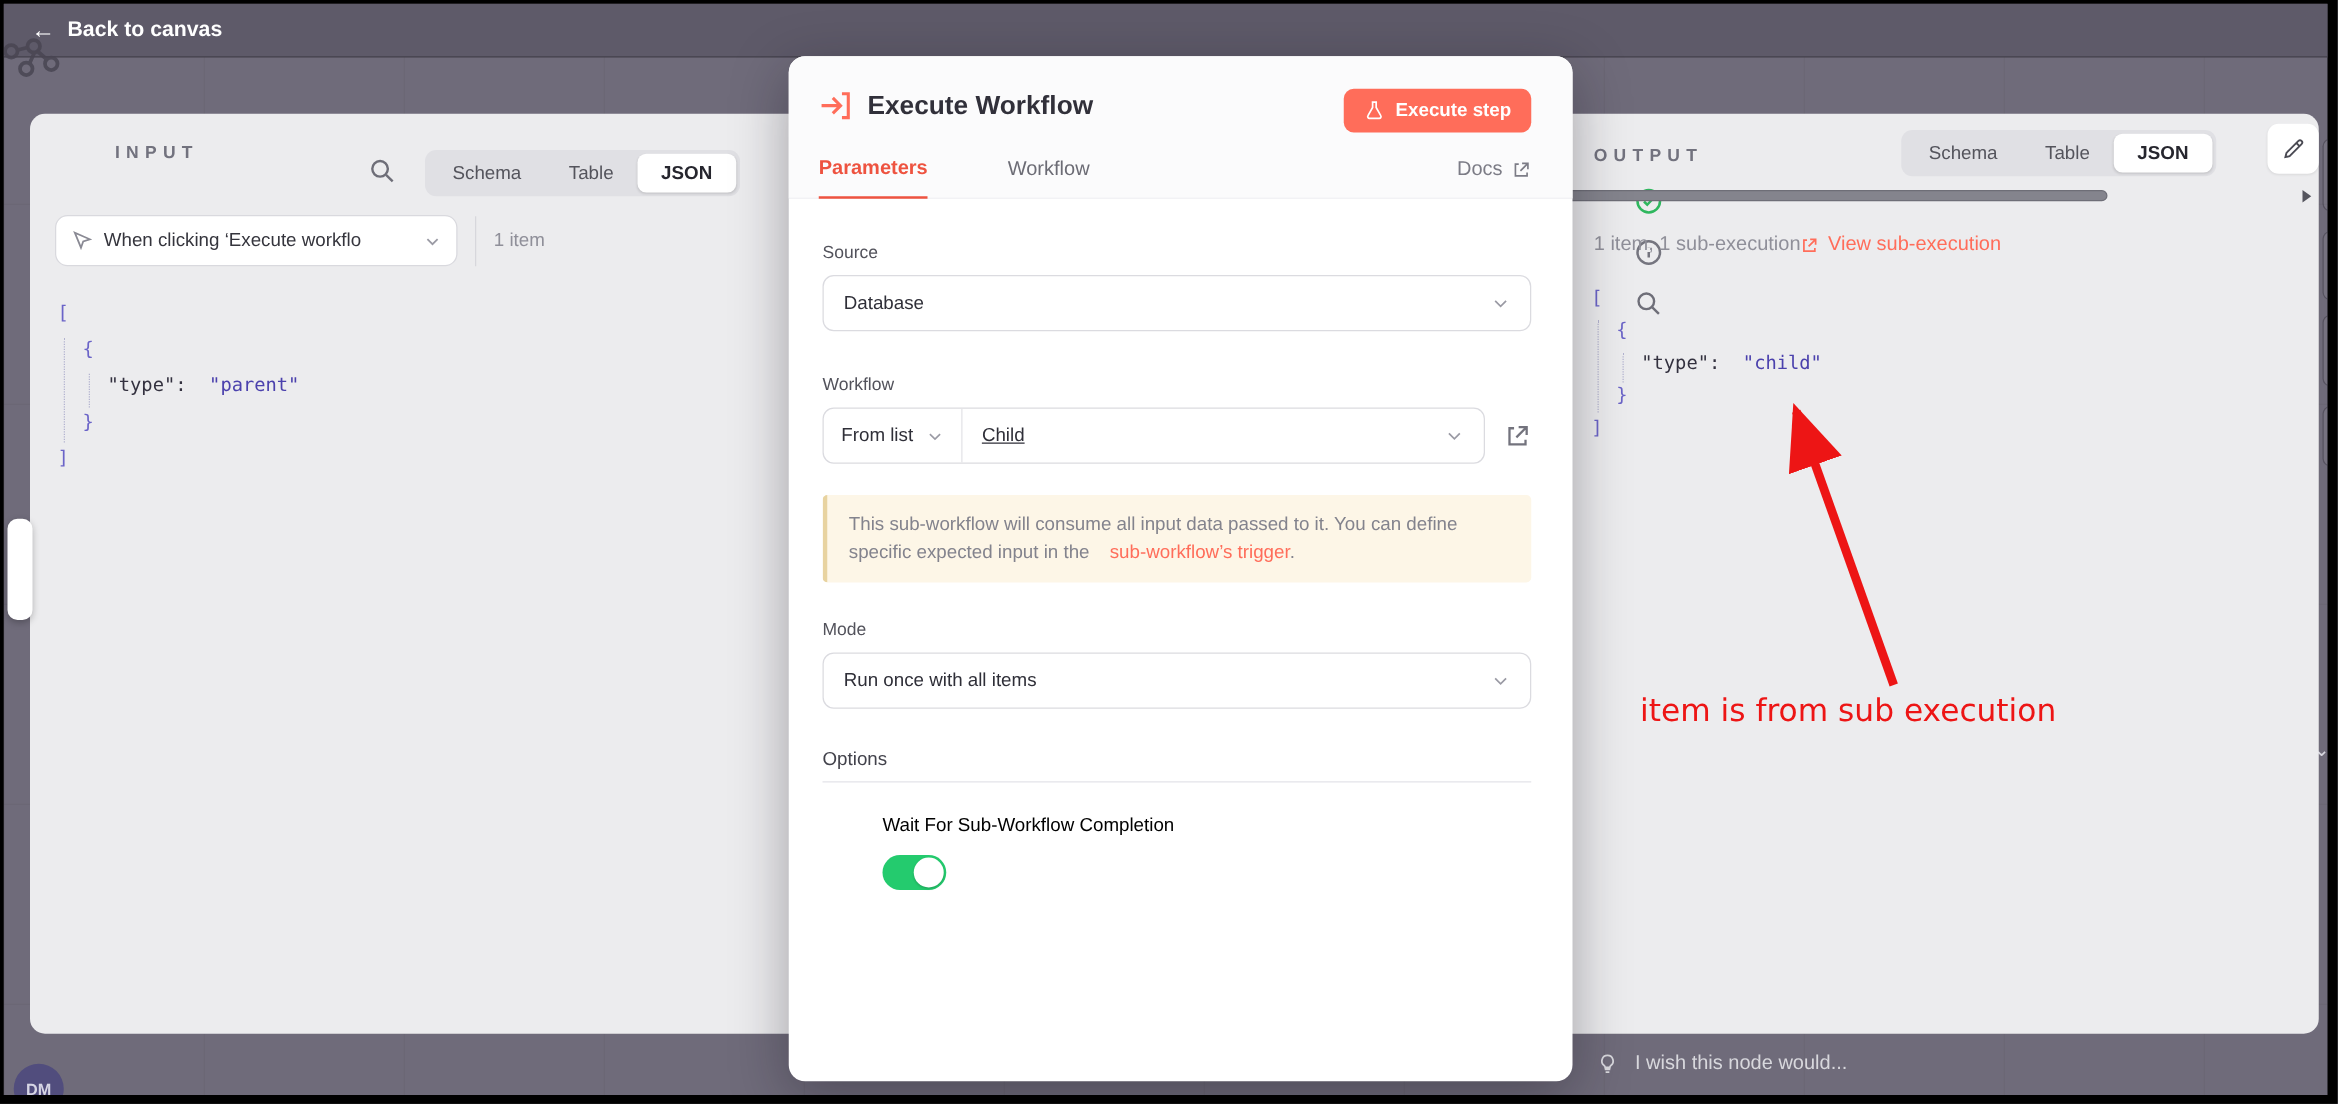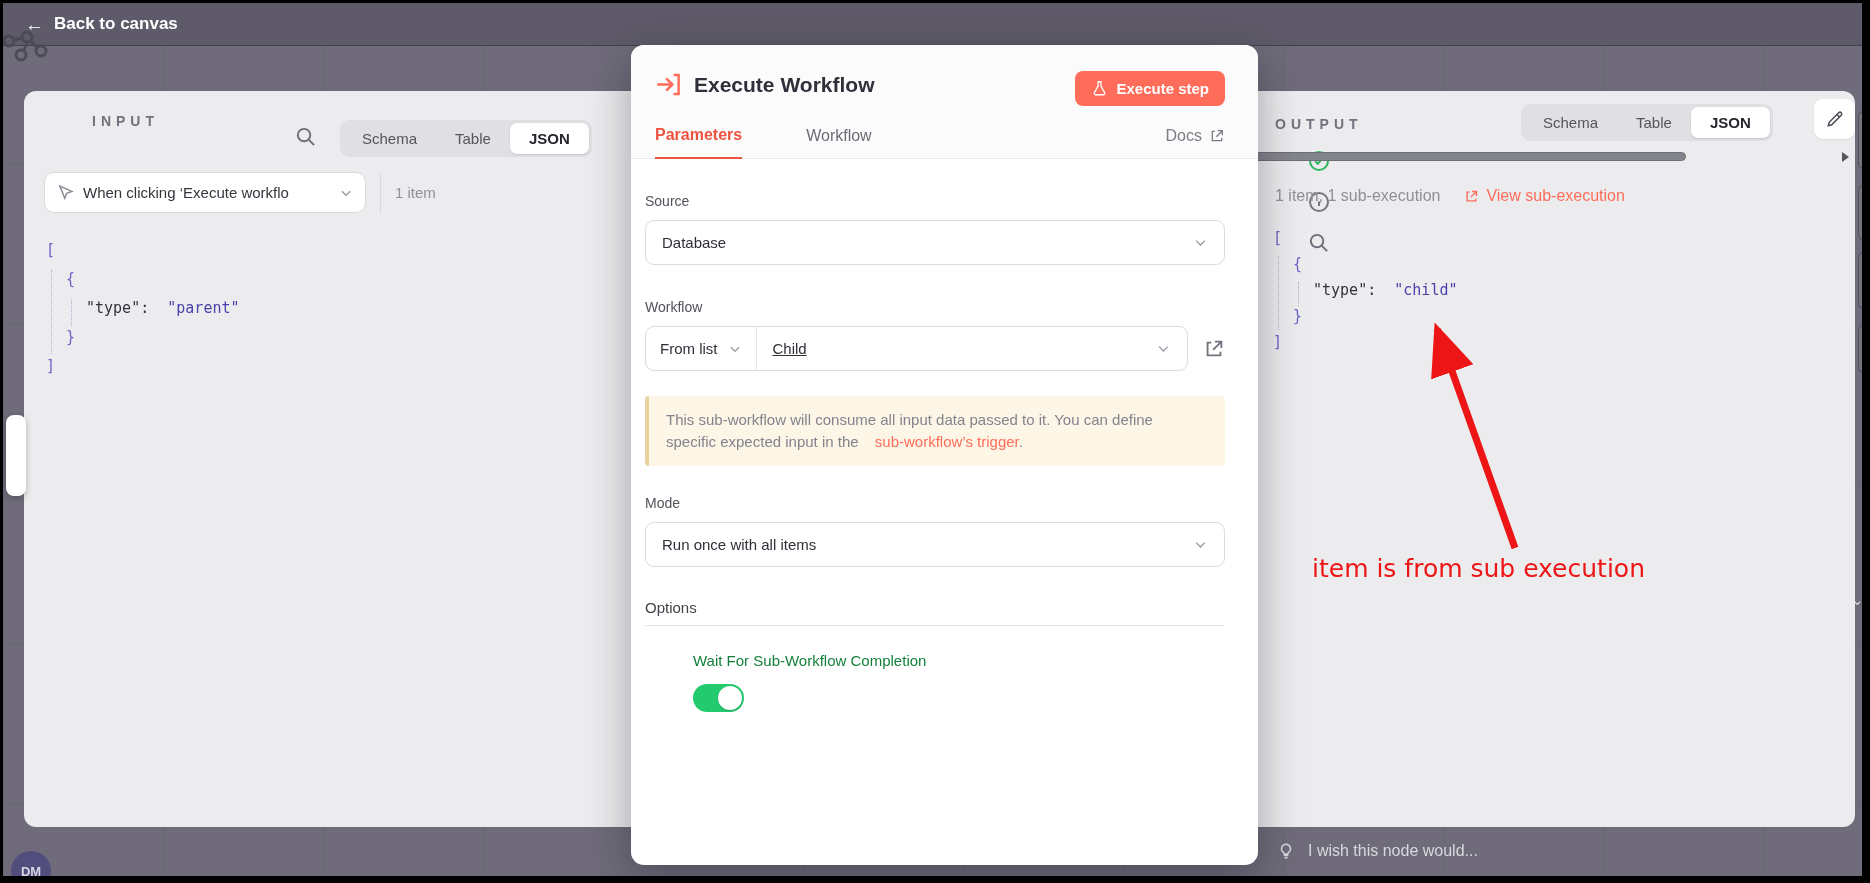--- a/index.html
+++ b/index.html
@@ -34,42 +34,42 @@
   
   .modal{position:absolute;left:628px;top:42px;width:627px;height:820px;background:#fff;border-radius:13px;z-index:10;box-shadow:0 12px 44px rgba(20,18,30,.35);}
   .modal-header{position:relative;height:114px;border-bottom:1px solid #e9e9ed;background:#fbfbfc;border-radius:13px 13px 0 0;}
   .m-title-row{position:absolute;left:24px;top:26px;display:flex;align-items:center;gap:12px;}
   .m-title{font-size:21px;font-weight:700;color:#31303a;}
   .exec-btn{position:absolute;right:33px;top:26px;height:35px;background:#ff6d5a;border:none;border-radius:8px;color:#fff;font-size:15px;font-weight:600;display:flex;align-items:center;gap:8px;padding:0 16px;cursor:pointer;font-family:inherit;}
   .m-tabs{position:absolute;left:24px;right:33px;bottom:0;display:flex;align-items:flex-end;gap:64px;height:40px;}
   .m-tab{font-size:16px;padding-bottom:13px;cursor:pointer;color:#6c6c75;}
   .m-tab.active{color:#ee5340;font-weight:600;border-bottom:2px solid #ee5340;margin-bottom:-1px;}
   .docs-link{margin-left:auto;display:flex;align-items:center;gap:7px;color:#7c7c86;font-size:16px;padding-bottom:13px;cursor:pointer;}
-  .modal-body{padding:0 33px 0 14px;}
+  .modal-body{padding:0 33px 0 27px;}
   .field-label{font-size:14px;color:#52525b;margin-top:34px;}
   .select{margin-top:11px;height:45px;border:1px solid #dbdbe0;border-radius:9px;display:flex;align-items:center;padding:0 16px;font-size:15px;color:#2f2f38;cursor:pointer;background:#fff;}
   .select .chev{margin-left:auto;}
   .wf-row{display:flex;align-items:center;margin-top:11px;}
   .wf-combo{display:flex;flex:1;border:1px solid #dbdbe0;border-radius:9px;height:45px;background:#fff;}
   .wf-mode{display:flex;align-items:center;gap:10px;padding:0 14px;border-right:1px solid #e3e3e8;font-size:15px;color:#2f2f38;cursor:pointer;}
   .wf-val{display:flex;align-items:center;flex:1;padding:0 16px;font-size:15px;color:#2f2f38;cursor:pointer;text-decoration:underline;}
   .wf-val .chev{margin-left:auto;}
   .notice{margin-top:25px;background:#fdf6e7;border-left:4px solid #e8d3a0;border-radius:4px;padding:13px 40px 13px 17px;font-size:15px;line-height:22px;color:#83838d;}
   .notice b{color:#ff6d5a;font-weight:400;cursor:pointer;margin-left:12px;}
   .section-label{font-size:15px;color:#42424b;margin-top:32px;padding-bottom:9px;border-bottom:1px solid #e4e4e9;}
-  .wait-label{margin:26px 0 0 48px;font-size:15px;color:#15803d;}
+  .wait-label{margin:26px 0 0 48px;font-size:15px;color:#000000;}
   .toggle{position:relative;margin:15px 0 0 48px;width:51px;height:28px;border-radius:14px;background:#24cb6e;cursor:pointer;}
   .toggle .knob{position:absolute;right:2px;top:2px;width:24px;height:24px;border-radius:50%;background:#fff;box-shadow:0 1px 2px rgba(0,0,0,.2);}
   
   .hscroll{position:absolute;left:6px;right:6px;top:59px;height:13px;display:flex;align-items:center;}
   .hs-arrow{width:0;height:0;border-style:solid;}
   .hs-left{border-width:5px 7px 5px 0;border-color:transparent #55555e transparent transparent;}
   .hs-right{border-width:5px 0 5px 7px;border-color:transparent transparent transparent #55555e;margin-left:auto;}
   .hs-thumb{margin-left:8px;width:512px;height:9px;border-radius:5px;background:#84848d;border:1px solid #6e6e77;cursor:pointer;}
-  .out-meta{position:absolute;left:122px;top:96px;display:flex;align-items:center;gap:24px;}
+  .out-meta{position:absolute;left:122px;top:96px;display:flex;align-items:center;}
   .view-link{display:flex;align-items:center;gap:7px;color:#ff6d5a;font-size:16px;cursor:pointer;}
   .pencil-btn{position:absolute;width:41px;height:40px;background:#fff;border-radius:9px;display:flex;align-items:center;justify-content:center;cursor:pointer;box-shadow:0 1px 2px rgba(0,0,0,.08);}
   
   .anno-text{position:absolute;left:1309px;top:551px;font-family:"DejaVu Sans",sans-serif;font-size:25px;color:#ed1515;z-index:12;}
   .anno-arrow{position:absolute;left:1408px;top:298px;z-index:12;pointer-events:none;}
   
   .wish{position:absolute;left:1274px;top:838px;display:flex;align-items:center;gap:13px;color:#d8d8dd;font-size:16px;cursor:pointer;z-index:4;}
   .avatar{position:absolute;left:8px;top:848px;width:40px;height:40px;border-radius:50%;background:#514d7d;color:#d6d5e4;display:flex;align-items:center;justify-content:center;font-size:13px;font-weight:700;z-index:4;cursor:pointer;}
   .drag-handle{position:absolute;left:3px;top:412px;width:20px;height:81px;background:#fff;border-radius:8px;box-shadow:0 2px 6px rgba(0,0,0,.25);z-index:5;cursor:ew-resize;}
   .edge-rect{position:absolute;left:1855px;width:12px;border:1px solid rgba(25,23,35,.35);border-radius:6px;background:rgba(255,255,255,.05);}

